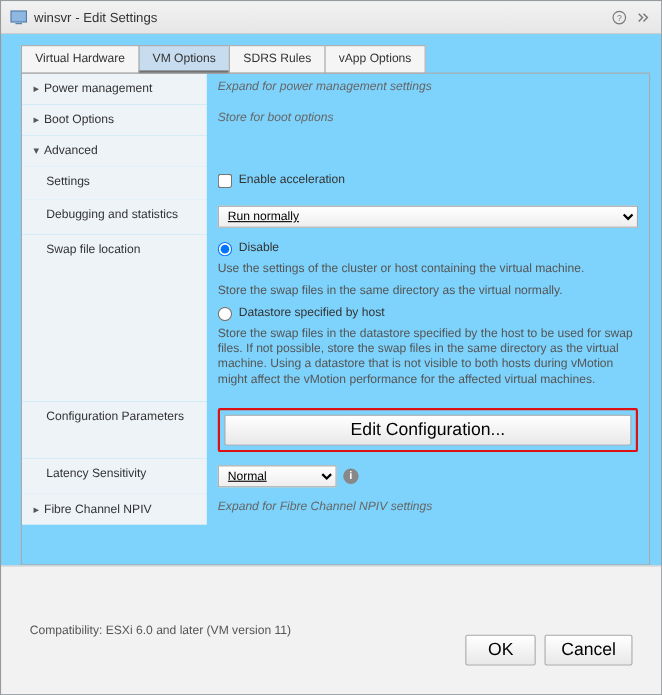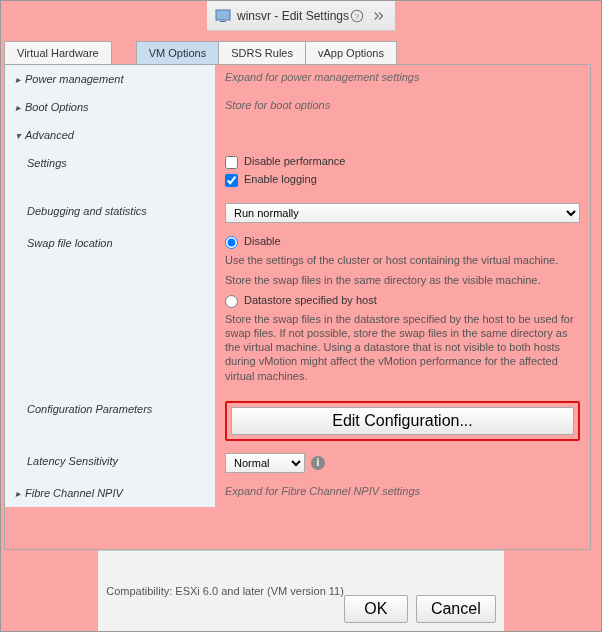--- a/index.html
+++ b/index.html
@@ -1,43 +1,43 @@
 <!DOCTYPE html>
 <html><head>
 <meta charset="utf-8">
 <style>
 * { box-sizing: border-box; margin: 0; padding: 0; }
 body { font-family: Arial, sans-serif; font-size: 12px; color: #333; background: #fff; }
-.window { width: 602px; height: 632px; border: 1px solid #999; background: #fca5a5; display: flex; flex-direction: column; align-items: center; }
+.window { width: 602px; height: 632px; border: 1px solid #999; background: #7dd3fc; display: flex; flex-direction: column; }
 .titlebar { height: 30px; background: linear-gradient(#f2f2f2, #e6e6e6); border-bottom: 1px solid #ccc; display: flex; align-items: center; padding: 0 8px; }
 .title-icon { width: 16px; height: 16px; margin-right: 6px; display: flex; align-items: center; justify-content: center; }
 .title-icon svg { width: 16px; height: 16px; }
 .title-text { flex: 1; font-size: 12px; color: #333; }
 .title-actions { display: flex; gap: 6px; }
 .help-icon, .detach-icon { width: 16px; height: 16px; cursor: pointer; display: flex; align-items: center; justify-content: center; color: #666; }
-.content { flex: 1; padding: 10px 10px 0 3px; overflow: hidden; display: flex; flex-direction: column; }
+.content { flex: 1; padding: 10px 10px 0 18px; overflow: hidden; display: flex; flex-direction: column; }
 .tabs { display: flex; }
 .tab { border: 1px solid #aaa; padding: 5px 12px; background: #f5f5f5; margin-right: -1px; cursor: pointer; font-size: 11px; }
-.tab.active { background: #c7dcee; border-bottom: 1px solid #737373; margin-left: 25px; }
+.tab.active { background: #c7dcee; border-bottom: 3px solid #737373; }
 .tab-content { border: 1px solid #aaa; flex: 1; overflow: hidden; display: flex; margin-top: -1px; }
 .row { display: flex; border-bottom: 0; }
-.row .left { width: 210px; background: #eef3f8; padding: 8px 8px 8px 22px; font-size: 11px; color: #333; font-style: italic; }
+.row .left { width: 168px; background: #eef3f8; padding: 8px 8px 8px 22px; font-size: 11px; color: #333; }
 .row .left.expandable { padding-left: 8px; }
 .row .left .arrow { display:inline-block; width: 10px; text-align:center; color:#555; margin-right: 2px; font-size: 10px; }
 .row .right { flex: 1; padding: 6px 10px; font-size: 11px; }
 .expand-hint { font-style: italic; color: #666; text-align: left; padding-left: 40px; }
 .checkbox-row, .radio-row { display: flex; align-items: flex-start; gap: 6px; margin-bottom: 4px; }
 .checkbox-row input, .radio-row input { margin-top: 1px; }
 .radio-desc { color: #555; font-size: 11px; margin-bottom: 6px; line-height: 1.3; }
-.select { width: 100%; border: 1px solid #aaa; padding: 2px 4px; font-size: 11px; background: linear-gradient(#fff,#eee); }
-.select-small { width: 80px; }
+.select { width: 100%; border: 1px solid #aaa; padding: 2px 4px; font-size: 11px; background: linear-gradient(#fff,#eee); text-decoration: underline; }
+.select-small { width: 108px; }
 .select-wrap { display:flex; align-items:center; gap: 6px; }
 .btn { border: 1px solid #aaa; background: linear-gradient(#fff,#e8e8e8); padding: 4px 14px; font-size: 16px; cursor: pointer; border-radius: 2px; }
 .btn-wide { width: 100%; text-align: center; }
-.footer { border-top: 1px solid #ccc; background: #f2f2f2; padding: 8px; display: flex; align-items: center; }
+.footer { border-top: 1px solid #ccc; background: #f2f2f2; padding: 26px; display: flex; align-items: center; }
 .footer-text { flex: 1; font-size: 11px; color: #555; }
 .footer-buttons { display: flex; gap: 8px; }
 .footer .btn { min-width: 64px; margin-top: 36px; }
 .highlight-box { border: 2px solid #d11; padding: 4px; border-radius: 2px; }
 .info-icon { display:inline-block; width:14px; height:14px; border-radius:50%; background:#888; color:#fff; text-align:center; line-height:14px; font-size:10px; font-weight:bold; }
 table.settings { width:100%; border-collapse: collapse; }
 table.settings td { vertical-align: top; }
 </style>
 </head>
 <body>
@@ -87,45 +87,41 @@
         </tr>
         <tr class="row">
           <td class="left expandable"><span class="arrow">▾</span><span>Advanced</span></td>
           <td class="right"></td>
         </tr>
         <tr class="row">
           <td class="left">Settings</td>
           <td class="right">
             <div class="checkbox-row">
               <input type="checkbox" style="">
-              <span>Disable performance</span>
-            </div>
-            <div class="checkbox-row">
-              <input type="checkbox" checked="" style="">
-              <span>Enable logging</span>
+              <span>Enable acceleration</span>
             </div>
           </td>
         </tr>
         <tr class="row">
           <td class="left">Debugging and statistics</td>
           <td class="right">
             <select class="select">
               <option>Run normally</option>
             </select>
           </td>
         </tr>
         <tr class="row">
           <td class="left" style="vertical-align:top">Swap file location</td>
           <td class="right">
             <div class="radio-row">
               <input type="radio" name="swap" checked="" style="">
               <span>Disable</span>
             </div>
             <div class="radio-desc">Use the settings of the cluster or host containing the virtual machine.</div>
-            <div class="radio-desc">Store the swap files in the same directory as the visible machine.</div>
+            <div class="radio-desc">Store the swap files in the same directory as the virtual normally.</div>
             <div class="radio-row">
               <input type="radio" name="swap" style="">
               <span>Datastore specified by host</span>
             </div>
             <div class="radio-desc"><span>Store the swap files in the datastore specified by the host to be used for swap files. If not possible, store the swap files in the same directory as the virtual machine. Using a datastore that is not visible to both hosts during vMotion might affect the vMotion performance for the affected virtual machines.</span></div>
           </td>
         </tr>
         <tr class="row">
           <td class="left">Configuration Parameters</td>
           <td class="right">

